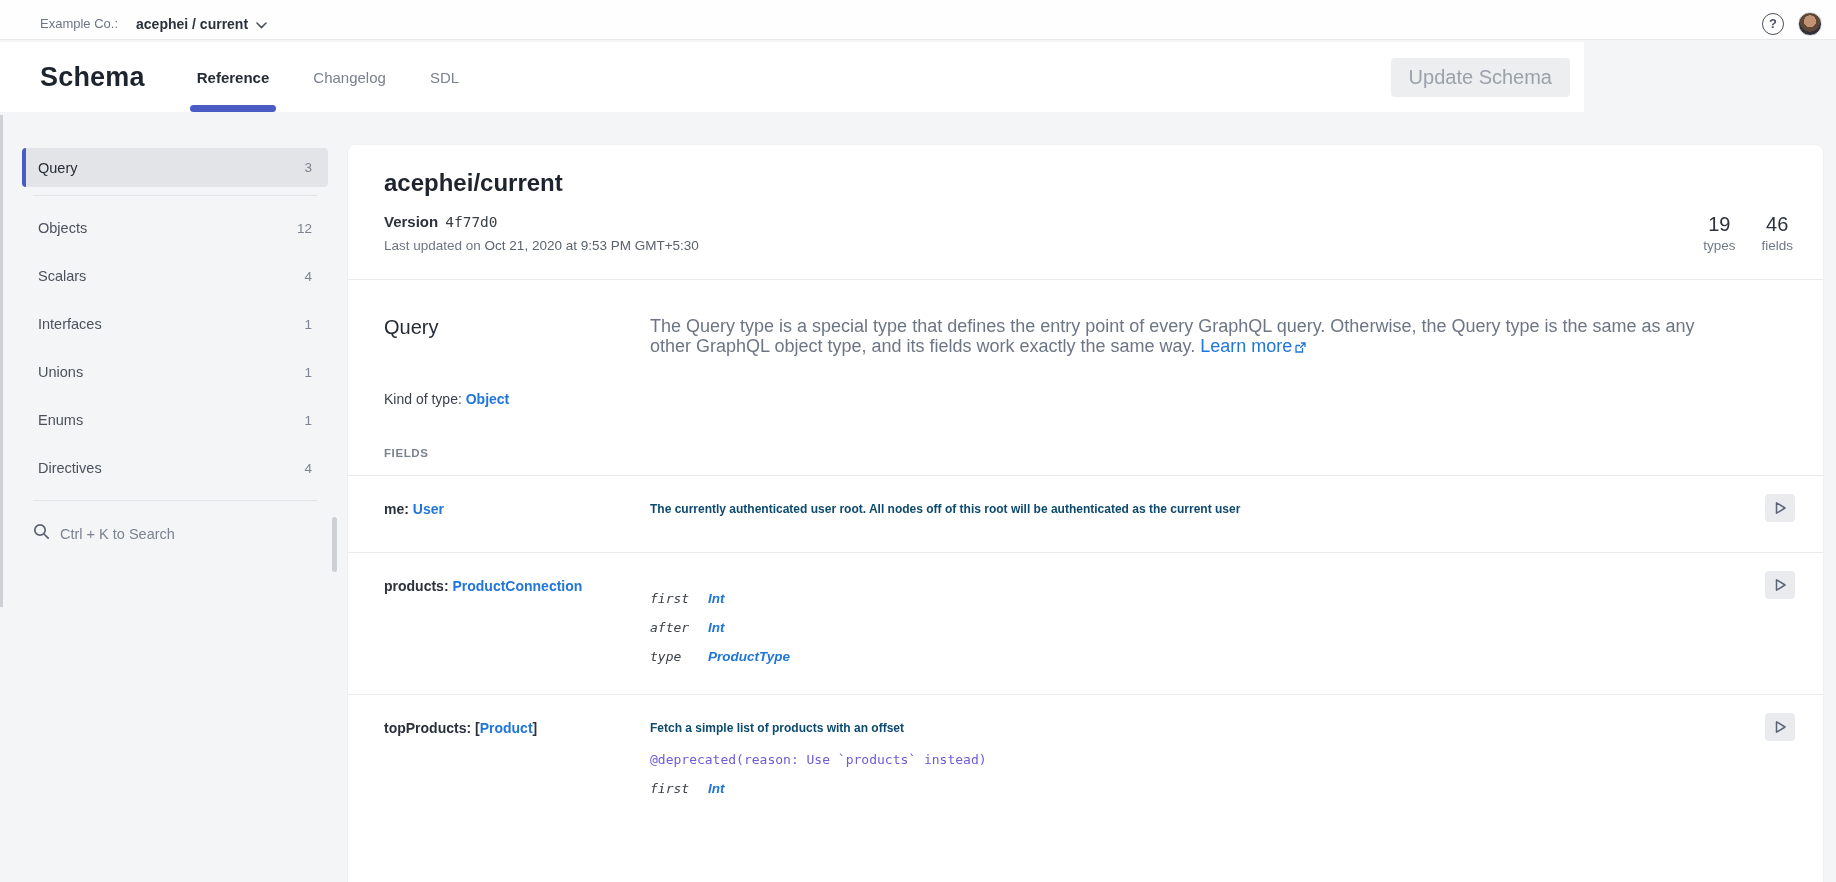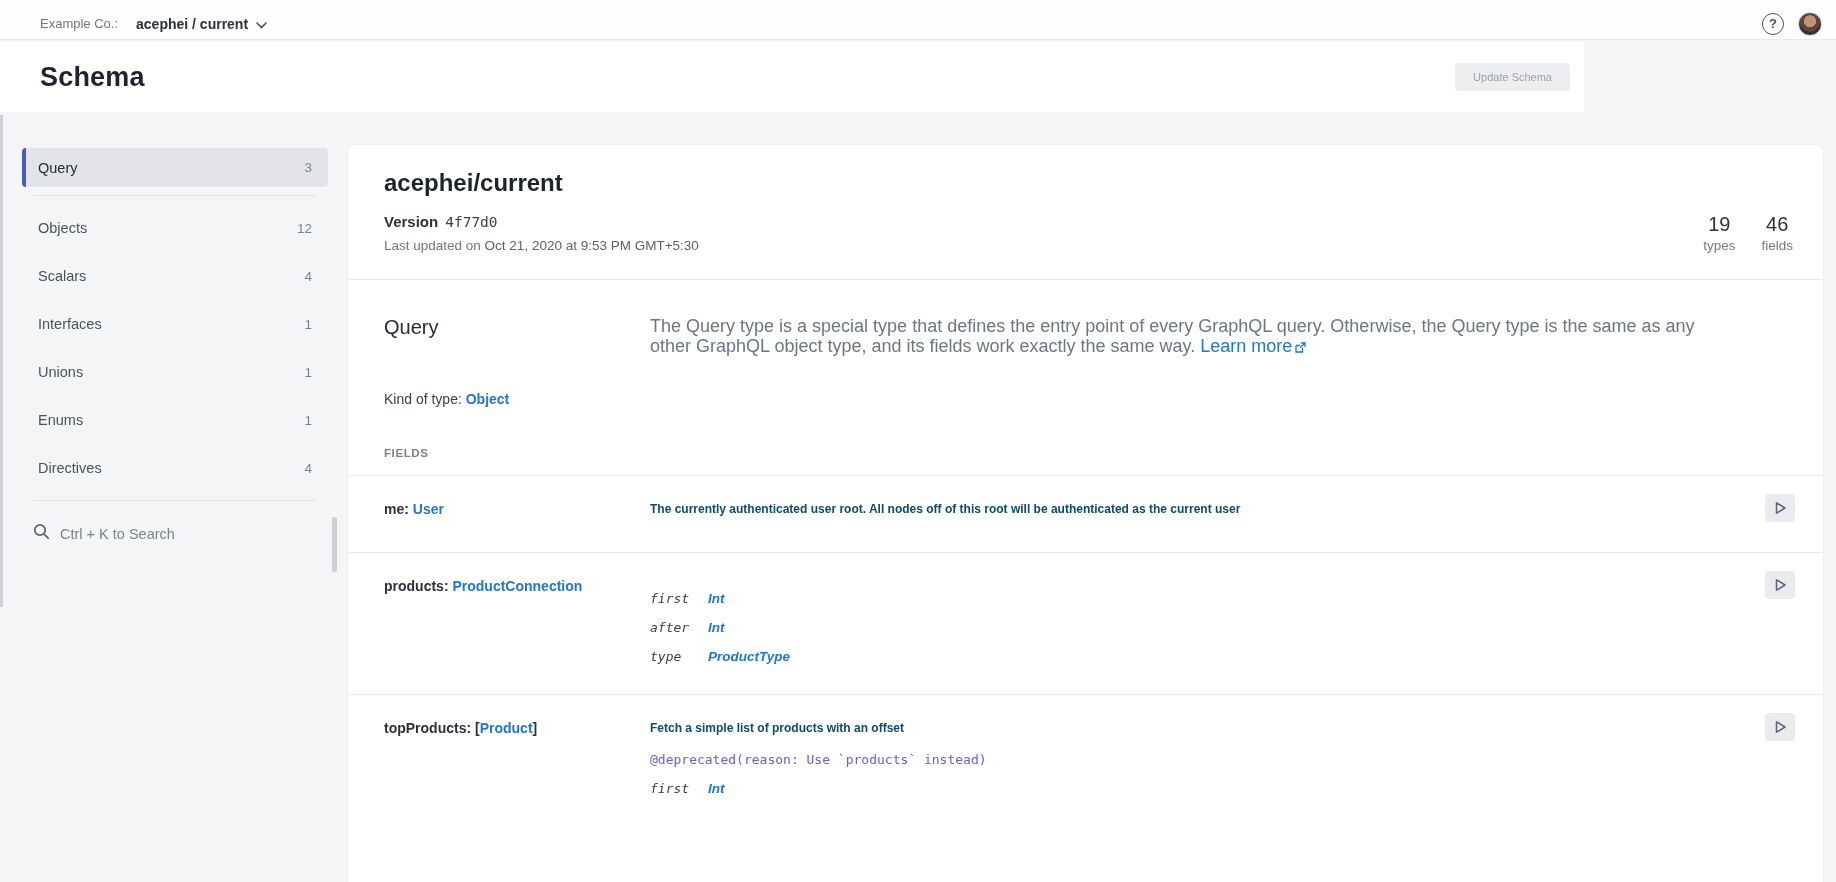--- a/index.html
+++ b/index.html
@@ -24,21 +24,21 @@
   
   .pagehead { position:absolute; left:0; top:42px; width:1584px; height:70px; background:#ffffff;
     display:flex; align-items:center; padding:0 14px 0 40px; }
   .page-title { font-size:27px; font-weight:700; color:#1e242e; letter-spacing:.2px; margin-right:52px; }
   .tabs { display:flex; height:100%; align-items:center; gap:44px; }
   .tab { font-size:15px; color:#7a828e; cursor:pointer; position:relative; height:100%;
     display:flex; align-items:center; }
   .tab.active { color:#262c36; font-weight:700; }
   .tab.active::after { content:""; position:absolute; left:-7px; right:-7px; bottom:0; height:7px;
     background:#4a5bc4; border-radius:4px; }
-  .update-btn { margin-left:auto; background:#eceef0; color:#9aa2ac; font-size:11px;
+  .update-btn { margin-left:auto; background:#eceef0; color:#9aa2ac; font-size:20px;
     padding:8px 18px; border:none; border-radius:4px; cursor:default; font-family:inherit; }
 
   
   .body { position:absolute; left:0; top:112px; width:1836px; bottom:0; background:#f4f5f7; }
   .edge-line { position:absolute; left:0; top:3px; width:3px; height:492px; background:#cdd0d4; }
 
   
   .sidebar { position:absolute; left:22px; top:36px; width:306px; }
   .nav-item { height:39px; display:flex; align-items:center; padding:0 16px; border-radius:4px;
     cursor:pointer; }
@@ -111,20 +111,25 @@
     </span>
   </div>
   <div class="topbar-right">
     <div class="help-btn">?</div>
     <div class="avatar"></div>
   </div>
 </div>
 
 <div class="pagehead">
   <div class="page-title">Schema</div>
+  <div class="tabs">
+    <div class="tab active">Reference</div>
+    <div class="tab">Changelog</div>
+    <div class="tab">SDL</div>
+  </div>
   <button class="update-btn">Update Schema</button>
 </div>
 
 <div class="body">
   <div class="edge-line"></div>
 
   <div class="sidebar">
     <div class="nav-item active">
       <span class="lbl">Query</span>
       <span class="cnt">3</span>

